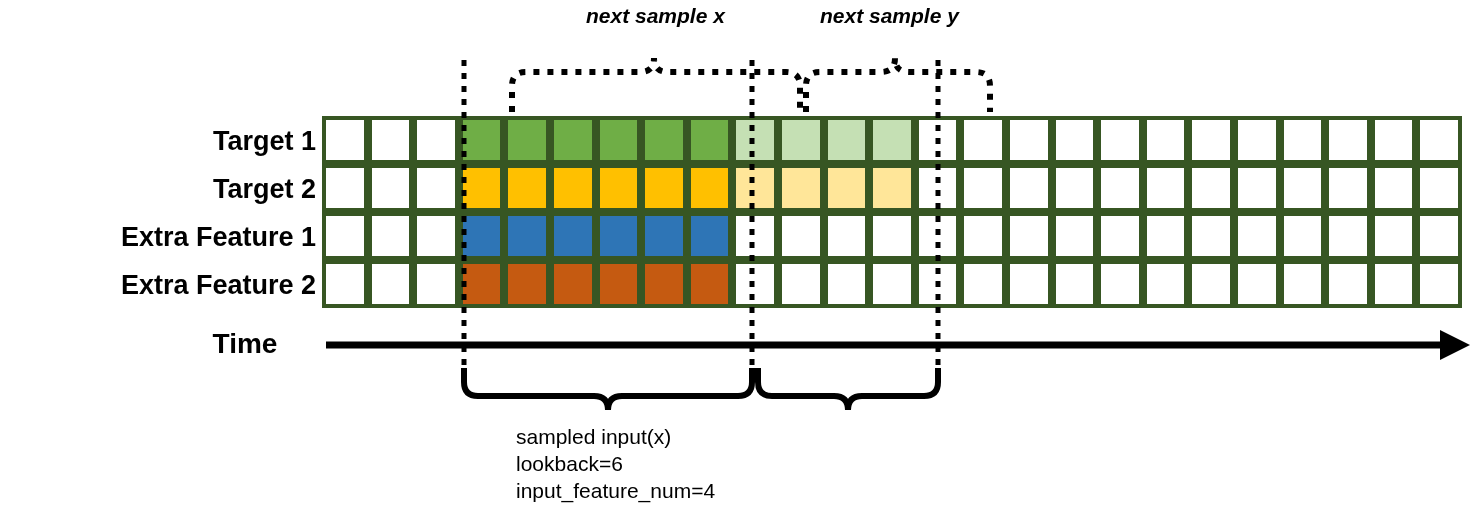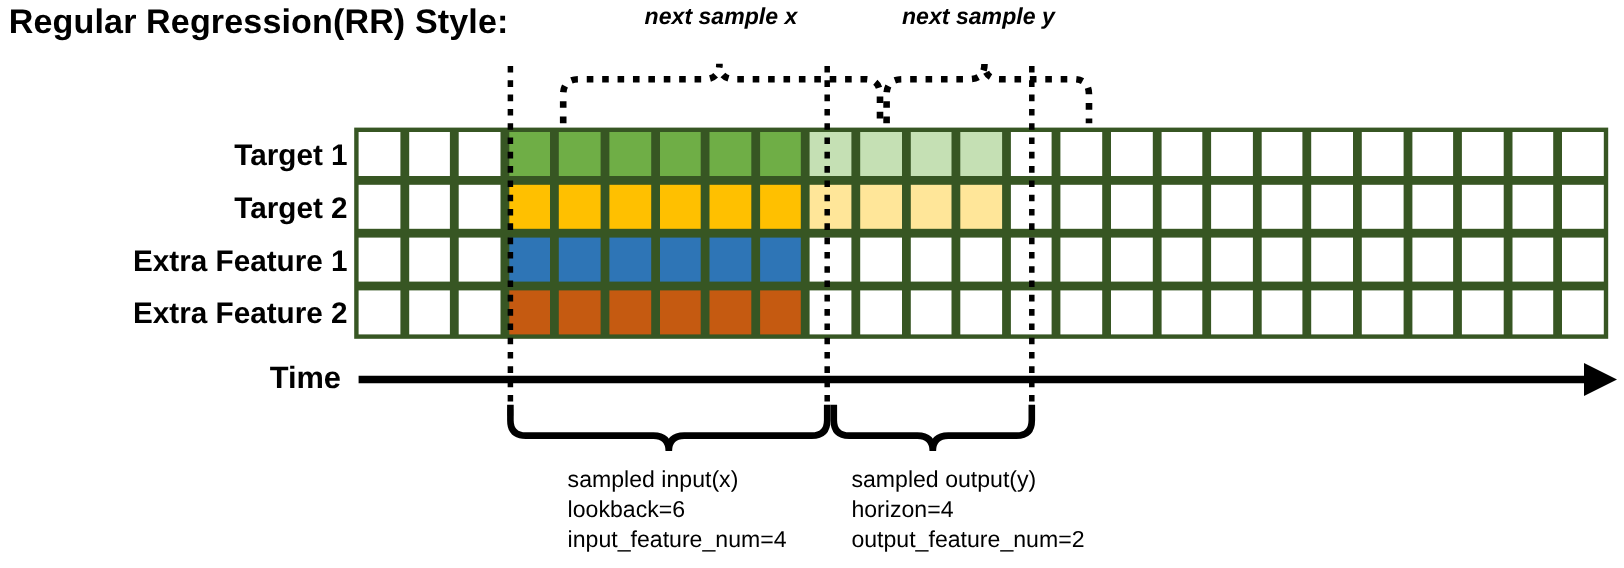--- a/index.html
+++ b/index.html
@@ -14,34 +14,33 @@
             font-size:27px;font-weight:700;white-space:nowrap;}
 
   #grid{position:absolute;left:322px;top:116px;width:1140px;height:192px;
         background:#375623;box-sizing:border-box;}
   .grow{position:absolute;left:0;width:1140px;height:48px;}
   .gcell{position:absolute;top:4px;height:40px;background:#fff;}
 
   .toplab{position:absolute;font-size:21px;font-style:italic;font-weight:600;
           white-space:nowrap;}
 
-  #timelabel{position:absolute;left:180px;top:328px;width:130px;text-align:right;
+  #timelabel{position:absolute;left:180px;top:328px;width:130px;text-align:center;
              font-size:28px;font-weight:700;}
 
   .caption{position:absolute;font-size:21px;line-height:27px;white-space:pre;}
 
   svg.ovl{position:absolute;left:0;top:0;width:1476px;height:516px;
           pointer-events:none;overflow:visible;}
 </style>
 </head>
 <body>
 
 <div id="stage">
 
-  <div id="title">Regular Regression(RR) Style:</div>
 
   <div class="rowlabel" style="top:126px">Target 1</div>
   <div class="rowlabel" style="top:174px">Target 2</div>
   <div class="rowlabel" style="top:222px">Extra Feature 1</div>
   <div class="rowlabel" style="top:270px">Extra Feature 2</div>
 
   <div id="grid" style="background: rgb(55, 86, 35);">
       <div class="grow" style="top: 0px;">
         <div class="gcell" style="left: 4px; width: 37.6px; background: rgb(255, 255, 255);"></div>
         <div class="gcell" style="left: 49.6px; width: 37.6px; background: rgb(255, 255, 255);"></div>
@@ -153,23 +152,20 @@
     </div>
 
   <div class="toplab" style="left:586px;top:4px">next sample x</div>
   <div class="toplab" style="left:820px;top:4px">next sample y</div>
 
   <div id="timelabel">Time</div>
 
   <div class="caption" style="left:516px;top:423px">sampled input(x)
 lookback=6
 input_feature_num=4</div>
-  <div class="caption" style="left:774px;top:423px">sampled output(y)
-horizon=4
-output_feature_num=2</div>
 
   <svg class="ovl">
 
     <line x1="464" y1="60" x2="464" y2="378" stroke="#000" stroke-width="5" stroke-dasharray="6 7" stroke-linecap="butt"></line>
     <line x1="752" y1="60" x2="752" y2="378" stroke="#000" stroke-width="5" stroke-dasharray="6 7" stroke-linecap="butt"></line>
     <line x1="938" y1="60" x2="938" y2="378" stroke="#000" stroke-width="5" stroke-dasharray="6 7" stroke-linecap="butt"></line>
 
     <path d="M512,112 L512,86 Q512,72 526,72 L640,72 Q654,72 654,58 Q654,72 668,72 L786,72 Q800,72 800,86 L800,112" fill="none" stroke="#000" stroke-width="6" stroke-dasharray="6 8" stroke-linecap="butt"></path>
 
     <path d="M806,112 L806,86 Q806,72 820,72 L881,72 Q895,72 895,58 Q895,72 909,72 L976,72 Q990,72 990,86 L990,112" fill="none" stroke="#000" stroke-width="6" stroke-dasharray="6 8" stroke-linecap="butt"></path>

